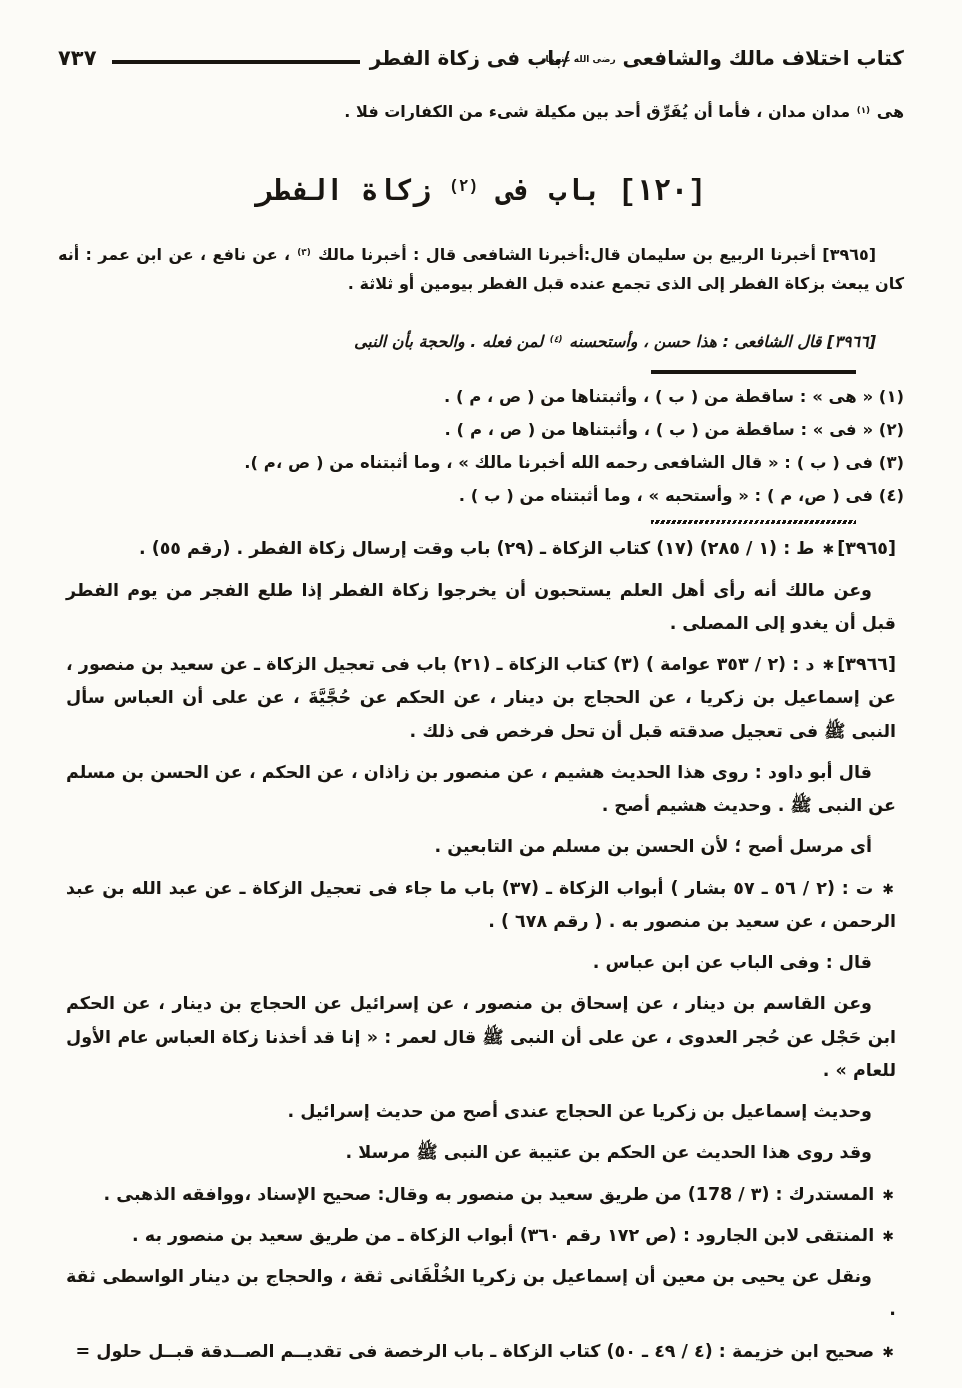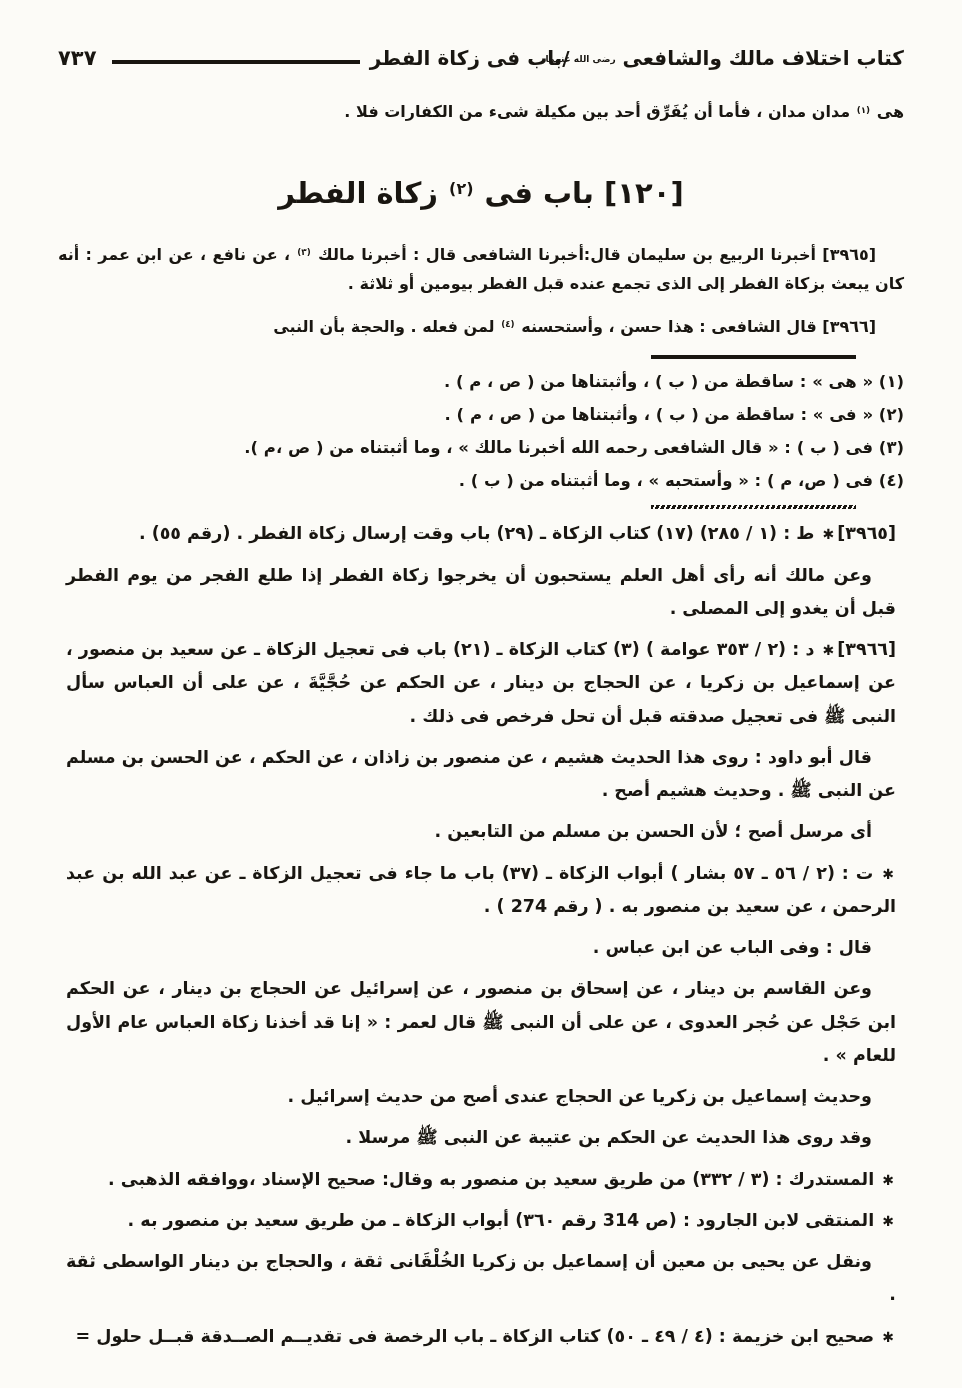--- a/index.html
+++ b/index.html
@@ -65,30 +65,31 @@
     position: relative;
     top: -0.55em;
     padding: 0 1px;
   }
   .chapter {
     margin: 46px 0 0 0;
     text-align: center;
     font-size: 29px;
     font-weight: bold;
     line-height: 1.4;
+    font-family: Liberation Mono, monospace;
   }
   .para {
     margin: 0;
     font-size: 16px;
     line-height: 1.85;
     text-align: justify;
     text-indent: 28px;
   }
   .p3965 { margin-top: 26px; }
-  .p3966 { margin-top: 13px; }
+  .p3966 { margin-top: 28px; font-style: italic; }
 
   
   .fn-rule {
     width: 205px;
     height: 4px;
     background: #191611;
     margin: 14px 48px 0 0;
   }
   .footnotes {
     margin-top: 6px;
@@ -179,34 +180,34 @@
     <p class="tk"><span class="tk-num">[٣٩٦٥]</span><span class="tk-star">✱</span> <span>ط : (١ / ٢٨٥) (١٧) كتاب الزكاة ـ (٢٩) باب وقت إرسال زكاة الفطر . (رقم ٥٥) .</span></p>
 
     <p class="tk indent"><span>وعن مالك أنه رأى أهل العلم يستحبون أن يخرجوا زكاة الفطر إذا طلع الفجر من يوم الفطر قبل أن يغدو إلى المصلى .</span></p>
 
     <p class="tk"><span class="tk-num">[٣٩٦٦]</span><span class="tk-star">✱</span> <span>د : (٢ / ٣٥٣ عوامة ) (٣) كتاب الزكاة ـ (٢١) باب فى تعجيل الزكاة ـ عن سعيد بن منصور ، عن إسماعيل بن زكريا ، عن الحجاج بن دينار ، عن الحكم عن حُجَّيَّةَ ، عن على أن العباس سأل النبى ﷺ فى تعجيل صدقته قبل أن تحل فرخص فى ذلك .</span></p>
 
     <p class="tk indent"><span>قال أبو داود : روى هذا الحديث هشيم ، عن منصور بن زاذان ، عن الحكم ، عن الحسن بن مسلم عن النبى ﷺ . وحديث هشيم أصح .</span></p>
 
     <p class="tk indent"><span>أى مرسل أصح ؛ لأن الحسن بن مسلم من التابعين .</span></p>
 
-    <p class="tk"><span class="tk-star">✱</span> <span>ت : (٢ / ٥٦ ـ ٥٧ بشار ) أبواب الزكاة ـ (٣٧) باب ما جاء فى تعجيل الزكاة ـ عن عبد الله بن عبد الرحمن ، عن سعيد بن منصور به . ( رقم 274 ) .</span></p>
+    <p class="tk"><span class="tk-star">✱</span> <span>ت : (٢ / ٥٦ ـ ٥٧ بشار ) أبواب الزكاة ـ (٣٧) باب ما جاء فى تعجيل الزكاة ـ عن عبد الله بن عبد الرحمن ، عن سعيد بن منصور به . ( رقم ٦٧٨ ) .</span></p>
 
     <p class="tk indent"><span>قال : وفى الباب عن ابن عباس .</span></p>
 
     <p class="tk indent"><span>وعن القاسم بن دينار ، عن إسحاق بن منصور ، عن إسرائيل عن الحجاج بن دينار ، عن الحكم ابن حَجْل عن حُجر العدوى ، عن على أن النبى ﷺ قال لعمر : « إنا قد أخذنا زكاة العباس عام الأول للعام » .</span></p>
 
 
     <p class="tk indent"><span>وحديث إسماعيل بن زكريا عن الحجاج عندى أصح من حديث إسرائيل .</span></p>
 
     <p class="tk indent"><span>وقد روى هذا الحديث عن الحكم بن عتيبة عن النبى ﷺ مرسلا .</span></p>
 
-    <p class="tk"><span class="tk-star">✱</span> <span>المستدرك : (٣ / ٣٣٢) من طريق سعيد بن منصور به وقال: صحيح الإسناد ،ووافقه الذهبى .</span></p>
-
-    <p class="tk"><span class="tk-star">✱</span> <span>المنتقى لابن الجارود : (ص 314 رقم ٣٦٠) أبواب الزكاة ـ من طريق سعيد بن منصور به .</span></p>
+    <p class="tk"><span class="tk-star">✱</span> <span>المستدرك : (٣ / 178) من طريق سعيد بن منصور به وقال: صحيح الإسناد ،ووافقه الذهبى .</span></p>
+
+    <p class="tk"><span class="tk-star">✱</span> <span>المنتقى لابن الجارود : (ص ١٧٢ رقم ٣٦٠) أبواب الزكاة ـ من طريق سعيد بن منصور به .</span></p>
 
     <p class="tk indent"><span>ونقل عن يحيى بن معين أن إسماعيل بن زكريا الخُلْقَانى ثقة ، والحجاج بن دينار الواسطى ثقة .</span></p>
 
     <p class="tk"><span class="tk-star">✱</span> <span>صحيح ابن خزيمة : (٤ / ٤٩ ـ ٥٠) كتاب الزكاة ـ باب الرخصة فى تقديــم الصــدقة قبــل حلول =</span></p>
 
   </div>
 
 </div>
 
 </body></html>

